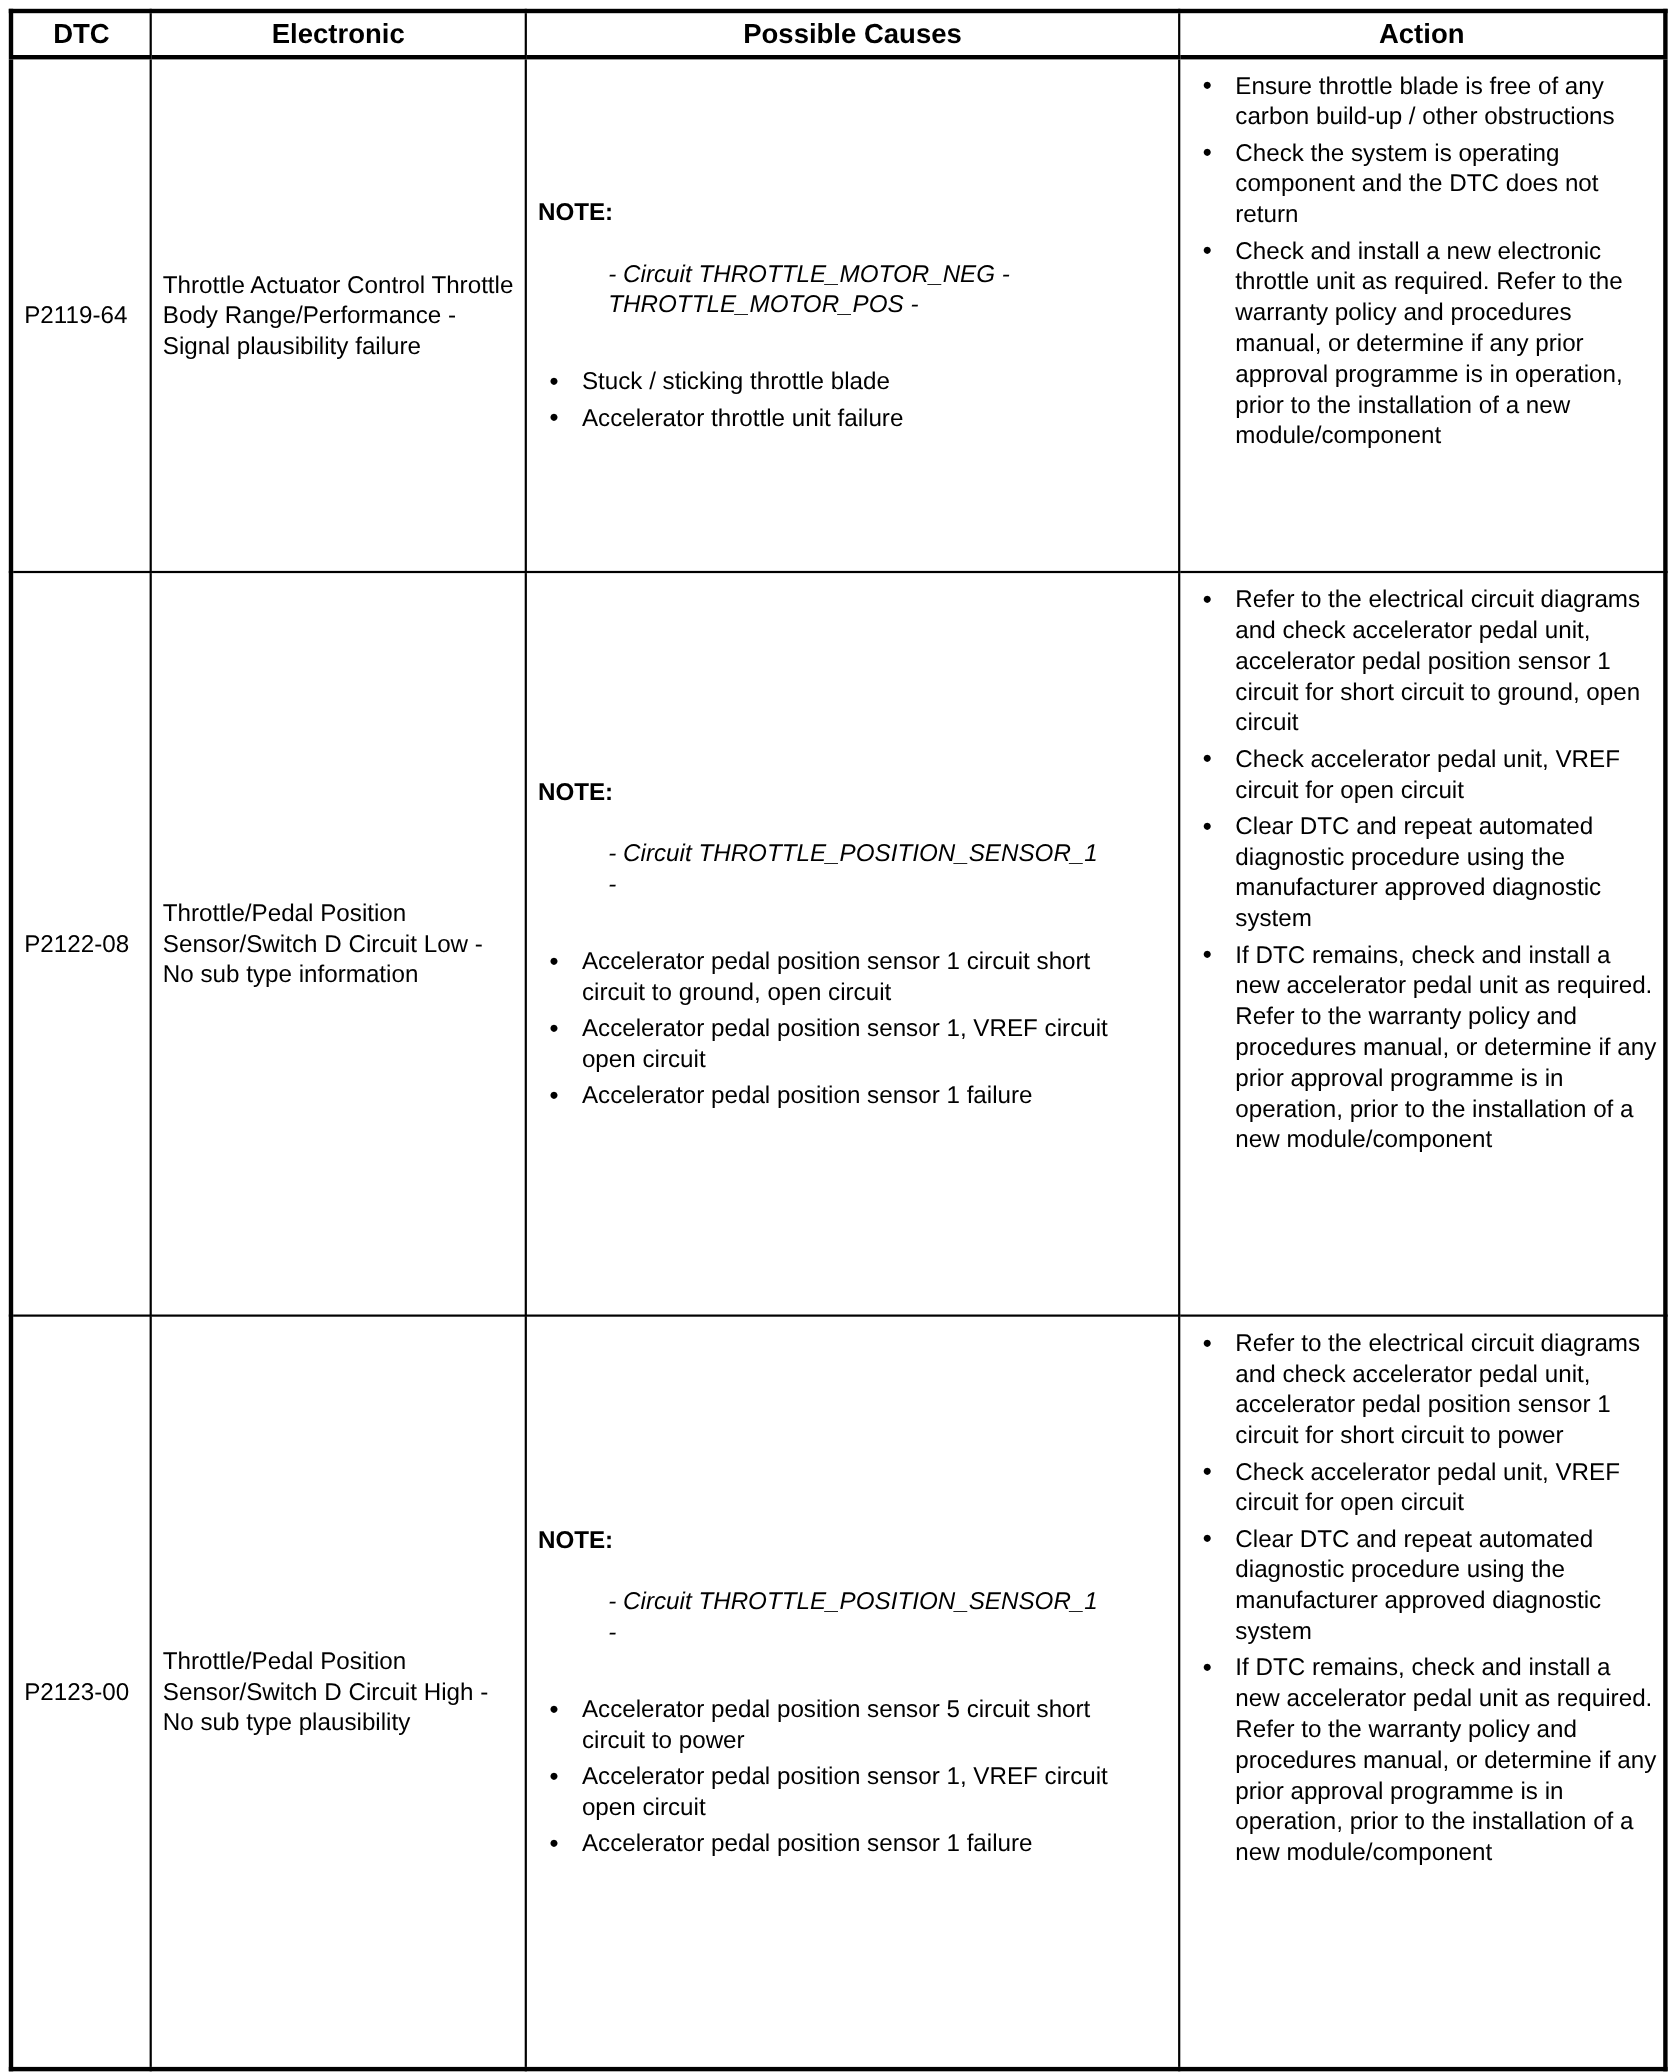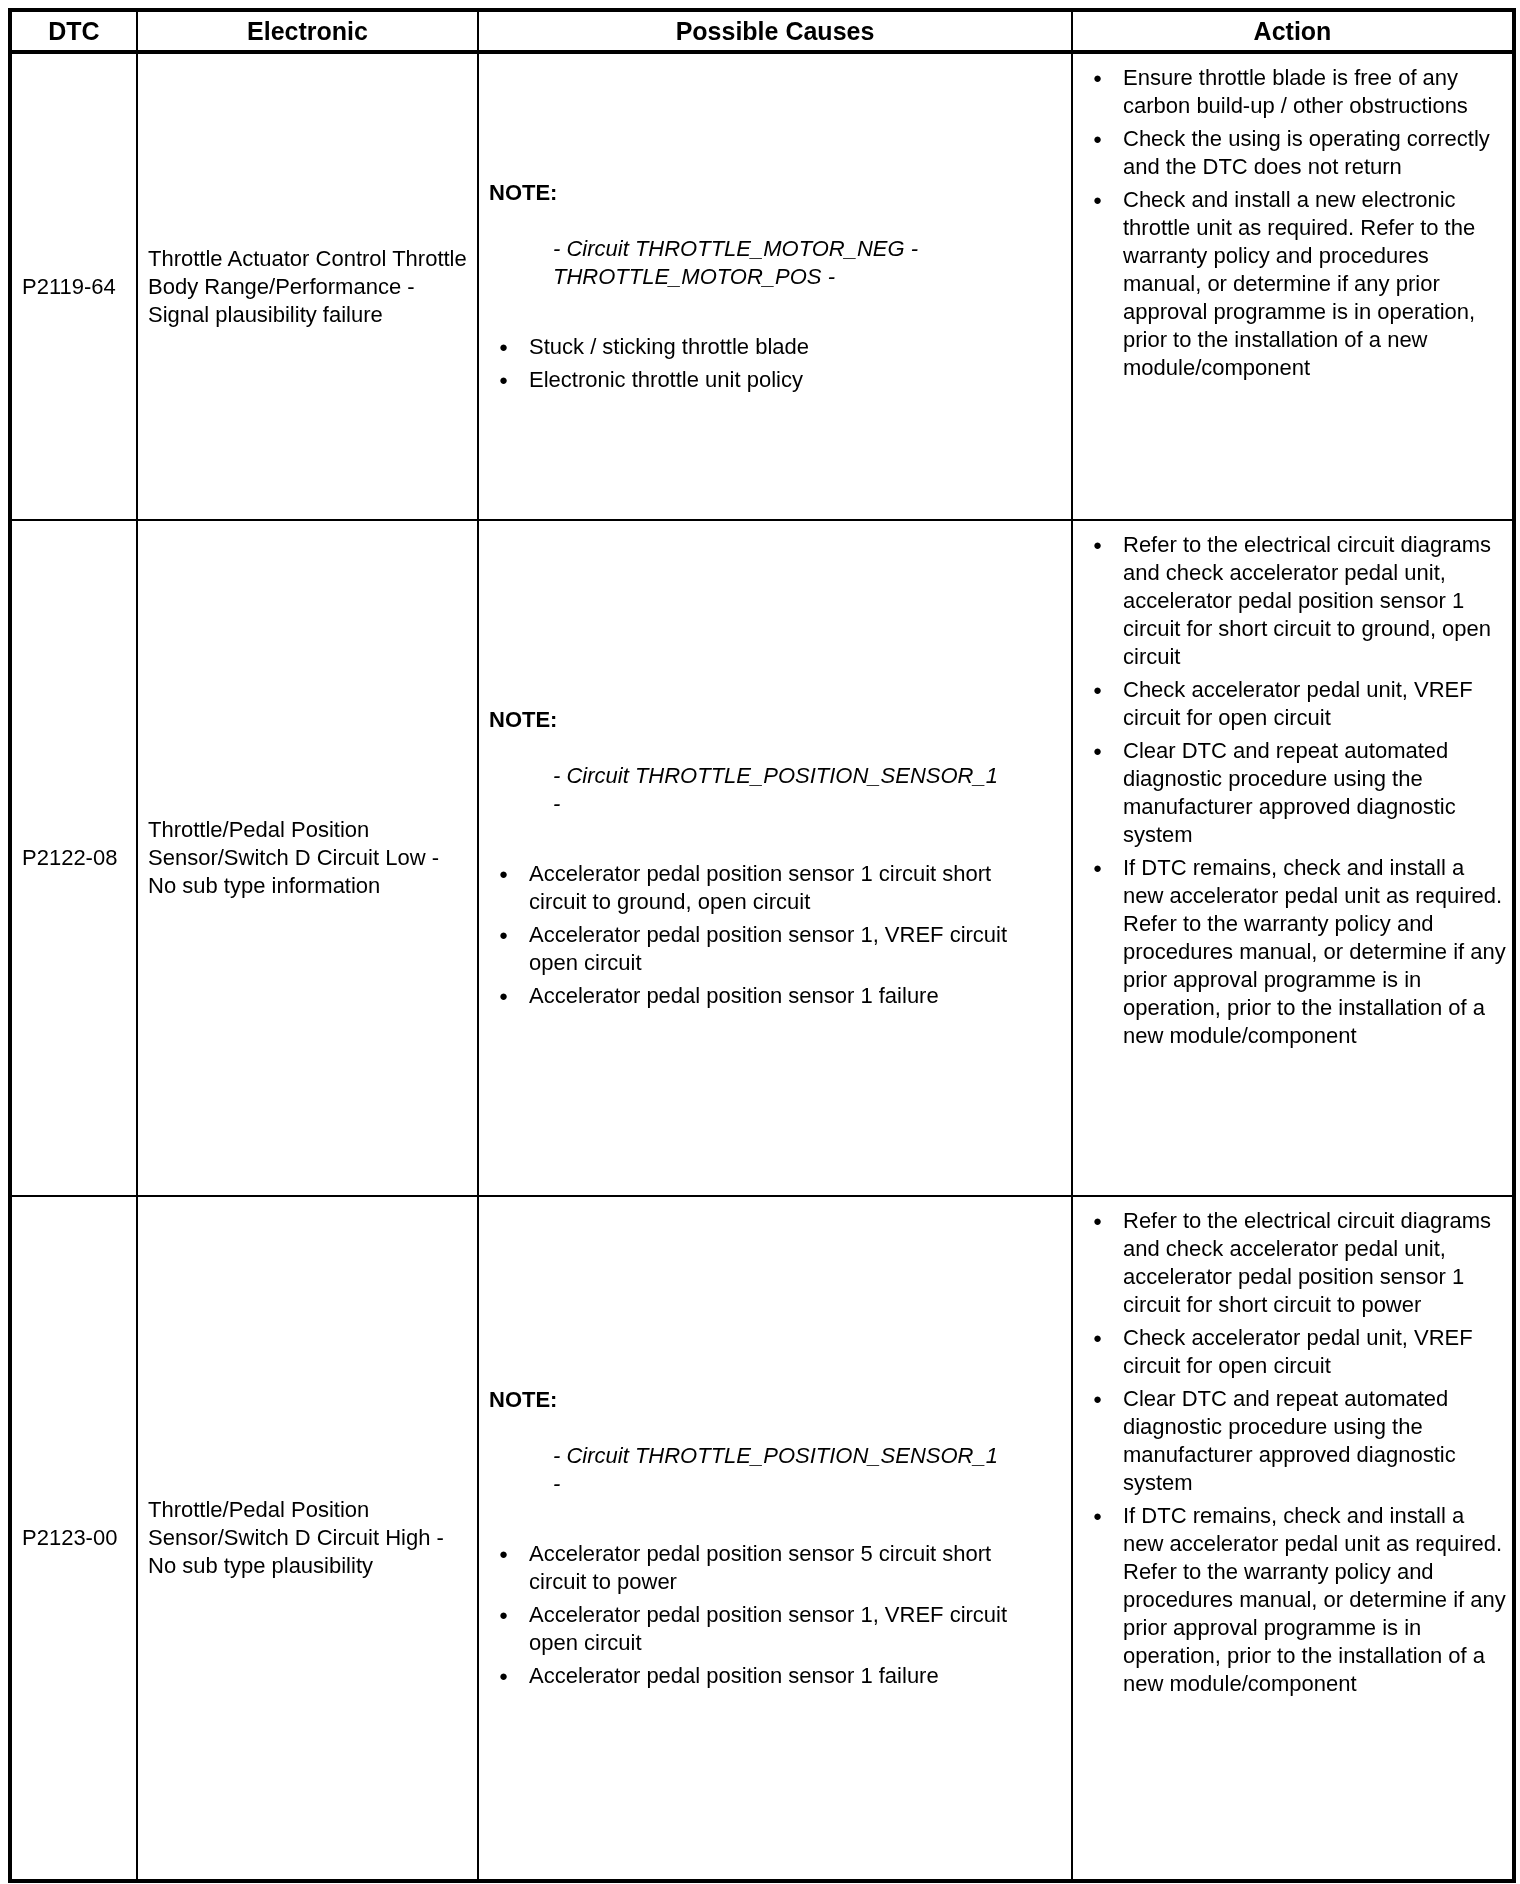--- a/index.html
+++ b/index.html
@@ -69,33 +69,33 @@
           <div class="note-label">NOTE:</div>
           <div class="note-circuit">- Circuit THROTTLE_MOTOR_NEG -
 THROTTLE_MOTOR_POS -</div>
           <div class="causes-list">
               <div class="bullet-item">
                 <span class="bullet-marker">●</span>
                 <span class="bullet-text">Stuck / sticking throttle blade</span>
               </div>
               <div class="bullet-item">
                 <span class="bullet-marker">●</span>
-                <span class="bullet-text">Electronic throttle unit policy</span>
+                <span class="bullet-text">Accelerator throttle unit failure</span>
               </div>
             </div>
         </td>
         <td class="action-cell">
           <div>
               <div class="bullet-item">
                 <span class="bullet-marker">●</span>
                 <span class="bullet-text">Ensure throttle blade is free of any carbon build-up / other obstructions</span>
               </div>
               <div class="bullet-item">
                 <span class="bullet-marker">●</span>
-                <span class="bullet-text">Check the using is operating correctly and the DTC does not return</span>
+                <span class="bullet-text">Check the system is operating component and the DTC does not return</span>
               </div>
               <div class="bullet-item">
                 <span class="bullet-marker">●</span>
                 <span class="bullet-text">Check and install a new electronic throttle unit as required. Refer to the warranty policy and procedures manual, or determine if any prior approval programme is in operation, prior to the installation of a new module/component</span>
               </div>
             </div>
         </td>
       </tr>
       <tr class="row-2">
         <td>P2122-08</td>

